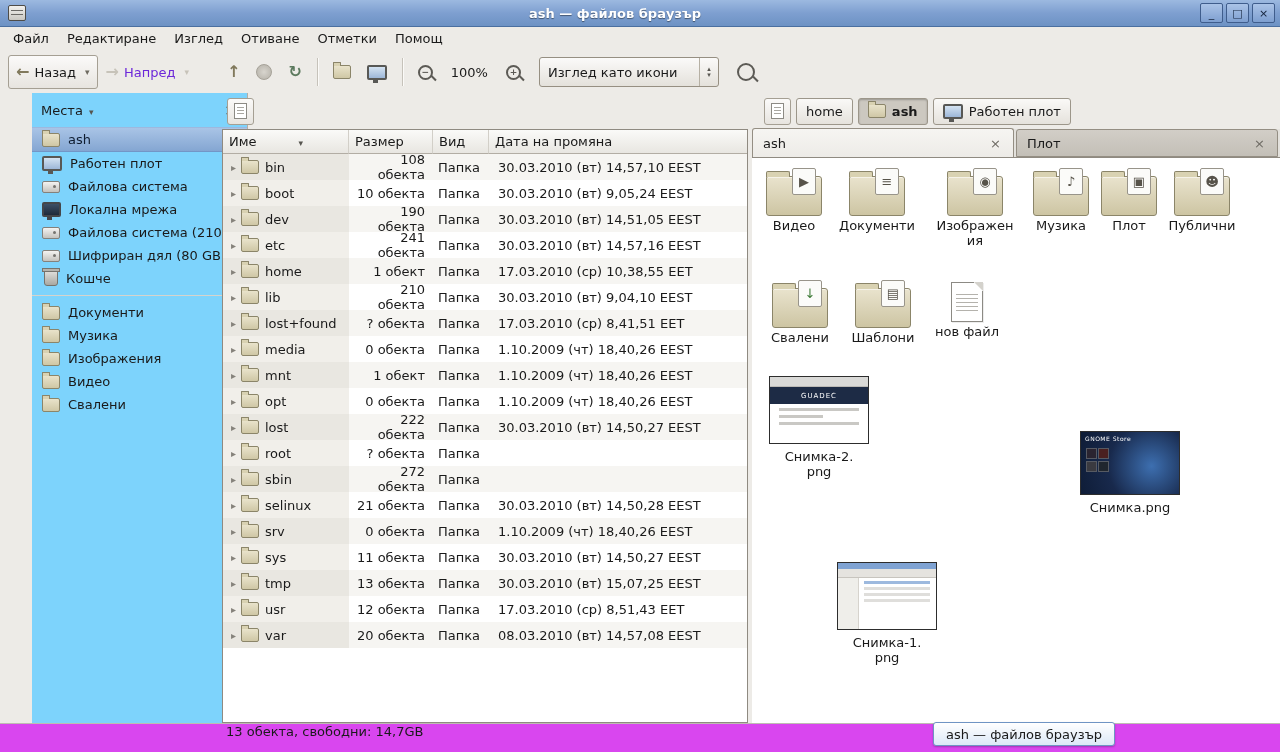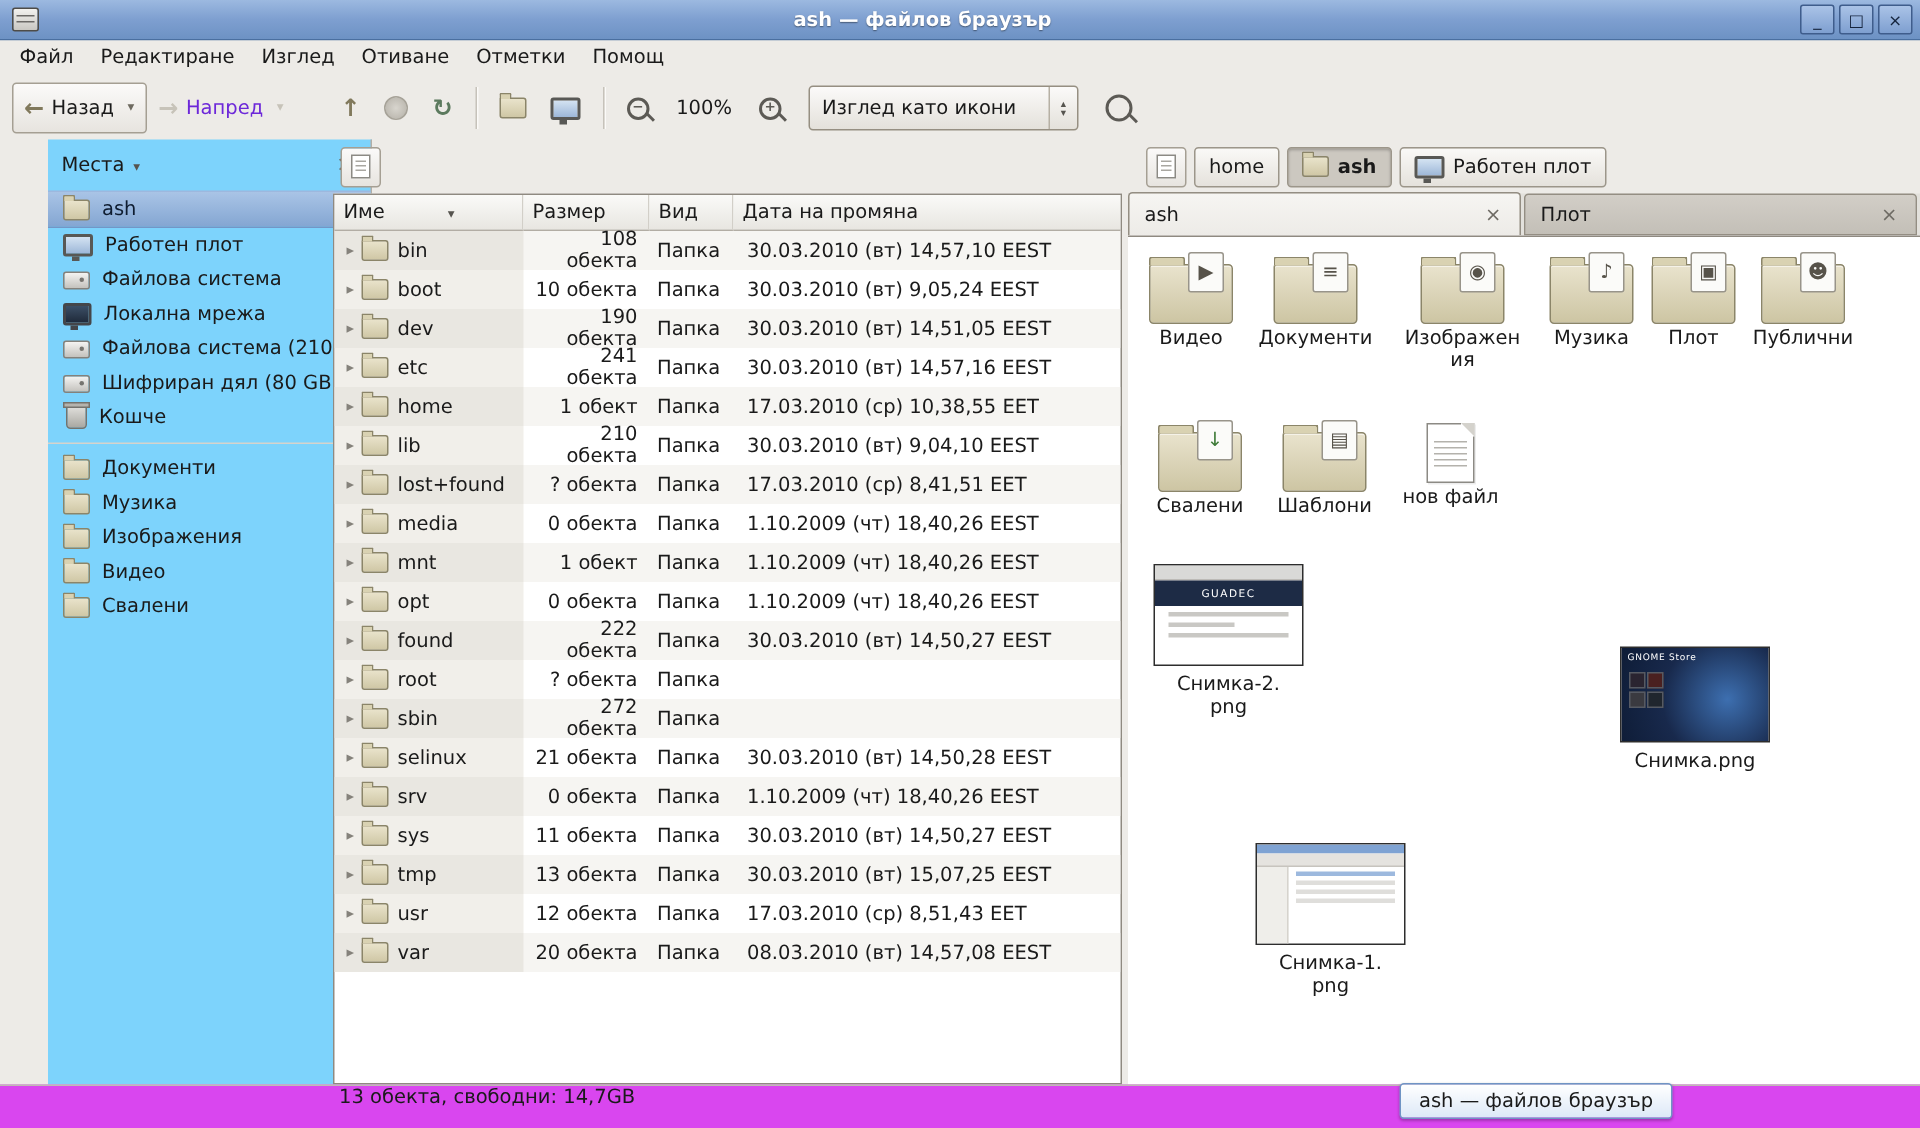--- a/index.html
+++ b/index.html
@@ -416,21 +416,21 @@
               <span>opt</span>
             </span>
             <span class="c-size">0 обекта</span>
             <span class="c-type">Папка</span>
             <span class="c-date">1.10.2009 (чт) 18,40,26 EEST</span>
           </div>
         <div class="lrow even">
             <span class="c-name">
               <span class="expander"></span>
               <span class="mini-folder"></span>
-              <span>found</span>
+              <span>lost</span>
             </span>
             <span class="c-size">222 обекта</span>
             <span class="c-type">Папка</span>
             <span class="c-date">30.03.2010 (вт) 14,50,27 EEST</span>
           </div>
         <div class="lrow">
             <span class="c-name">
               <span class="expander"></span>
               <span class="mini-folder"></span>
               <span>root</span>

